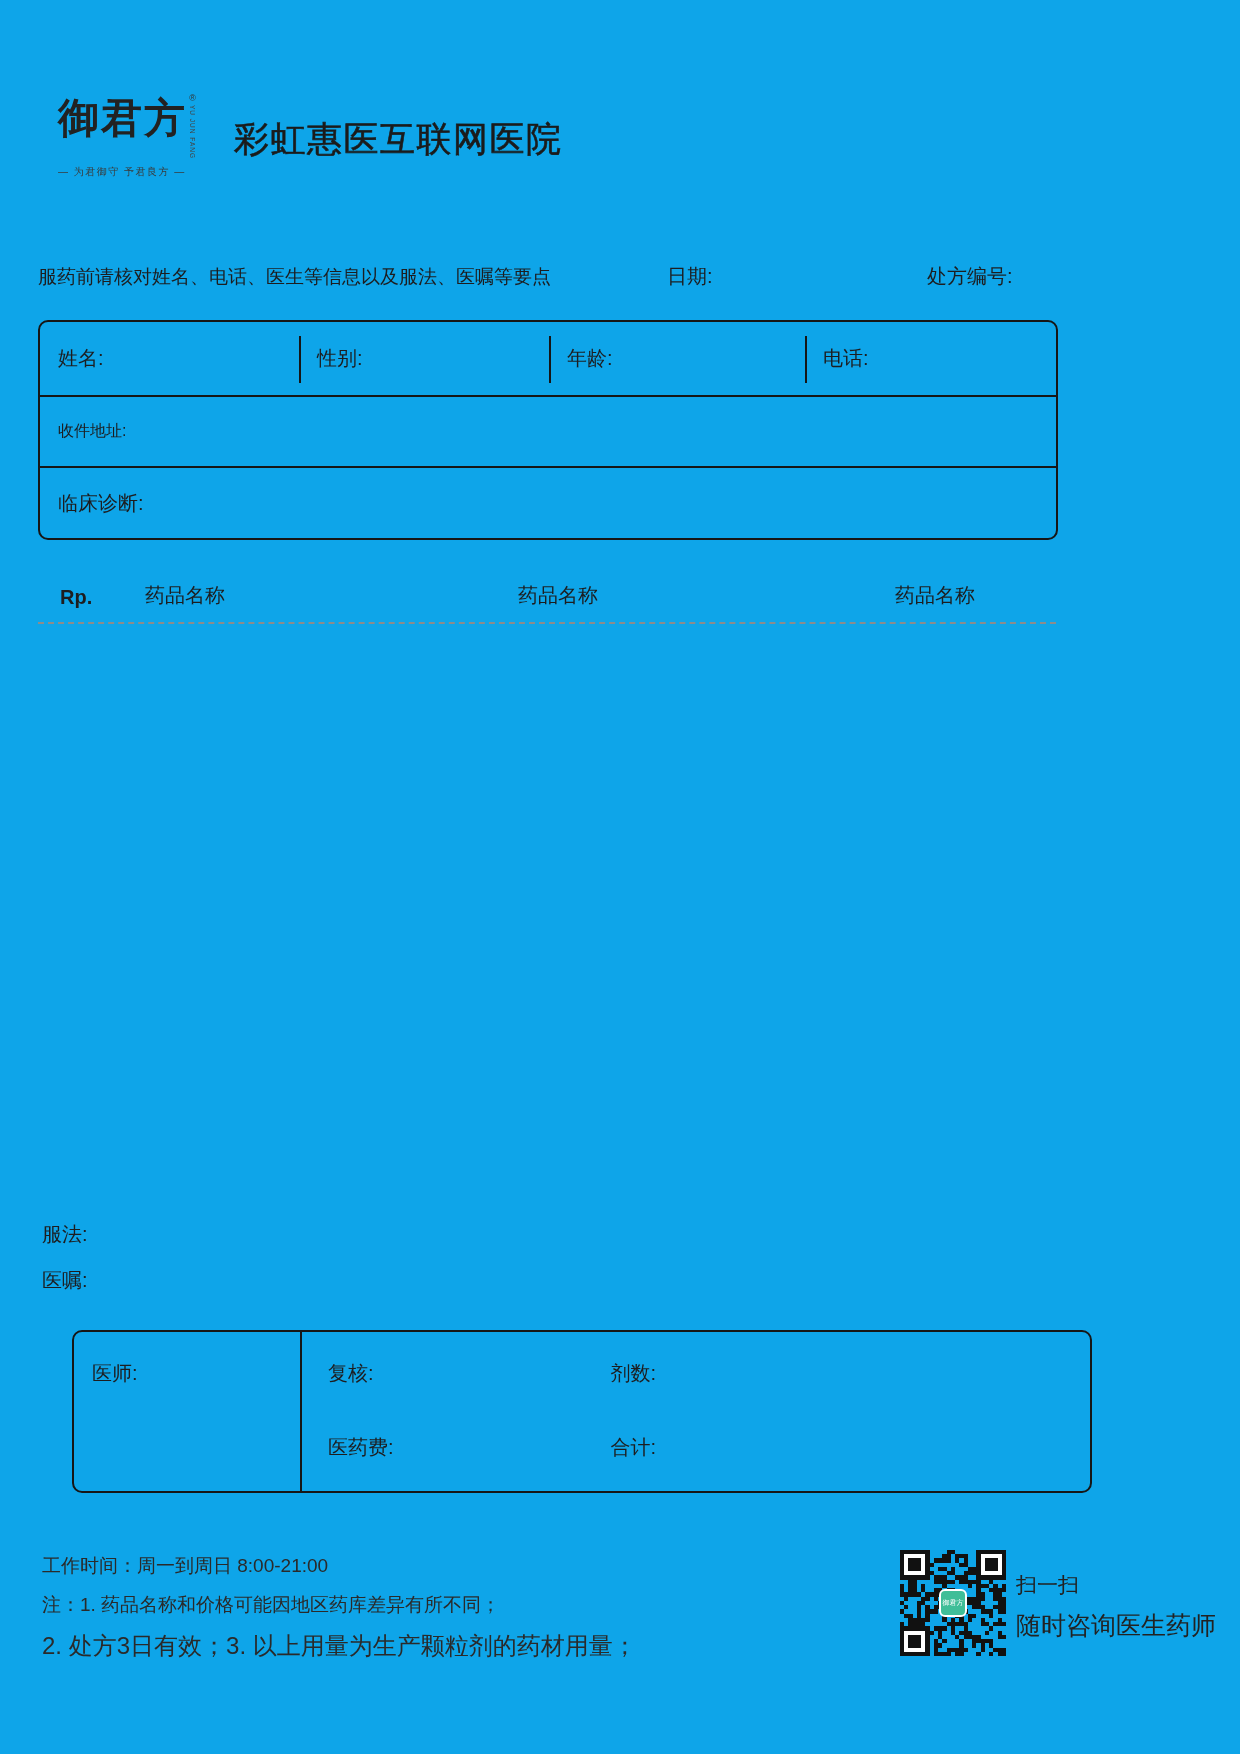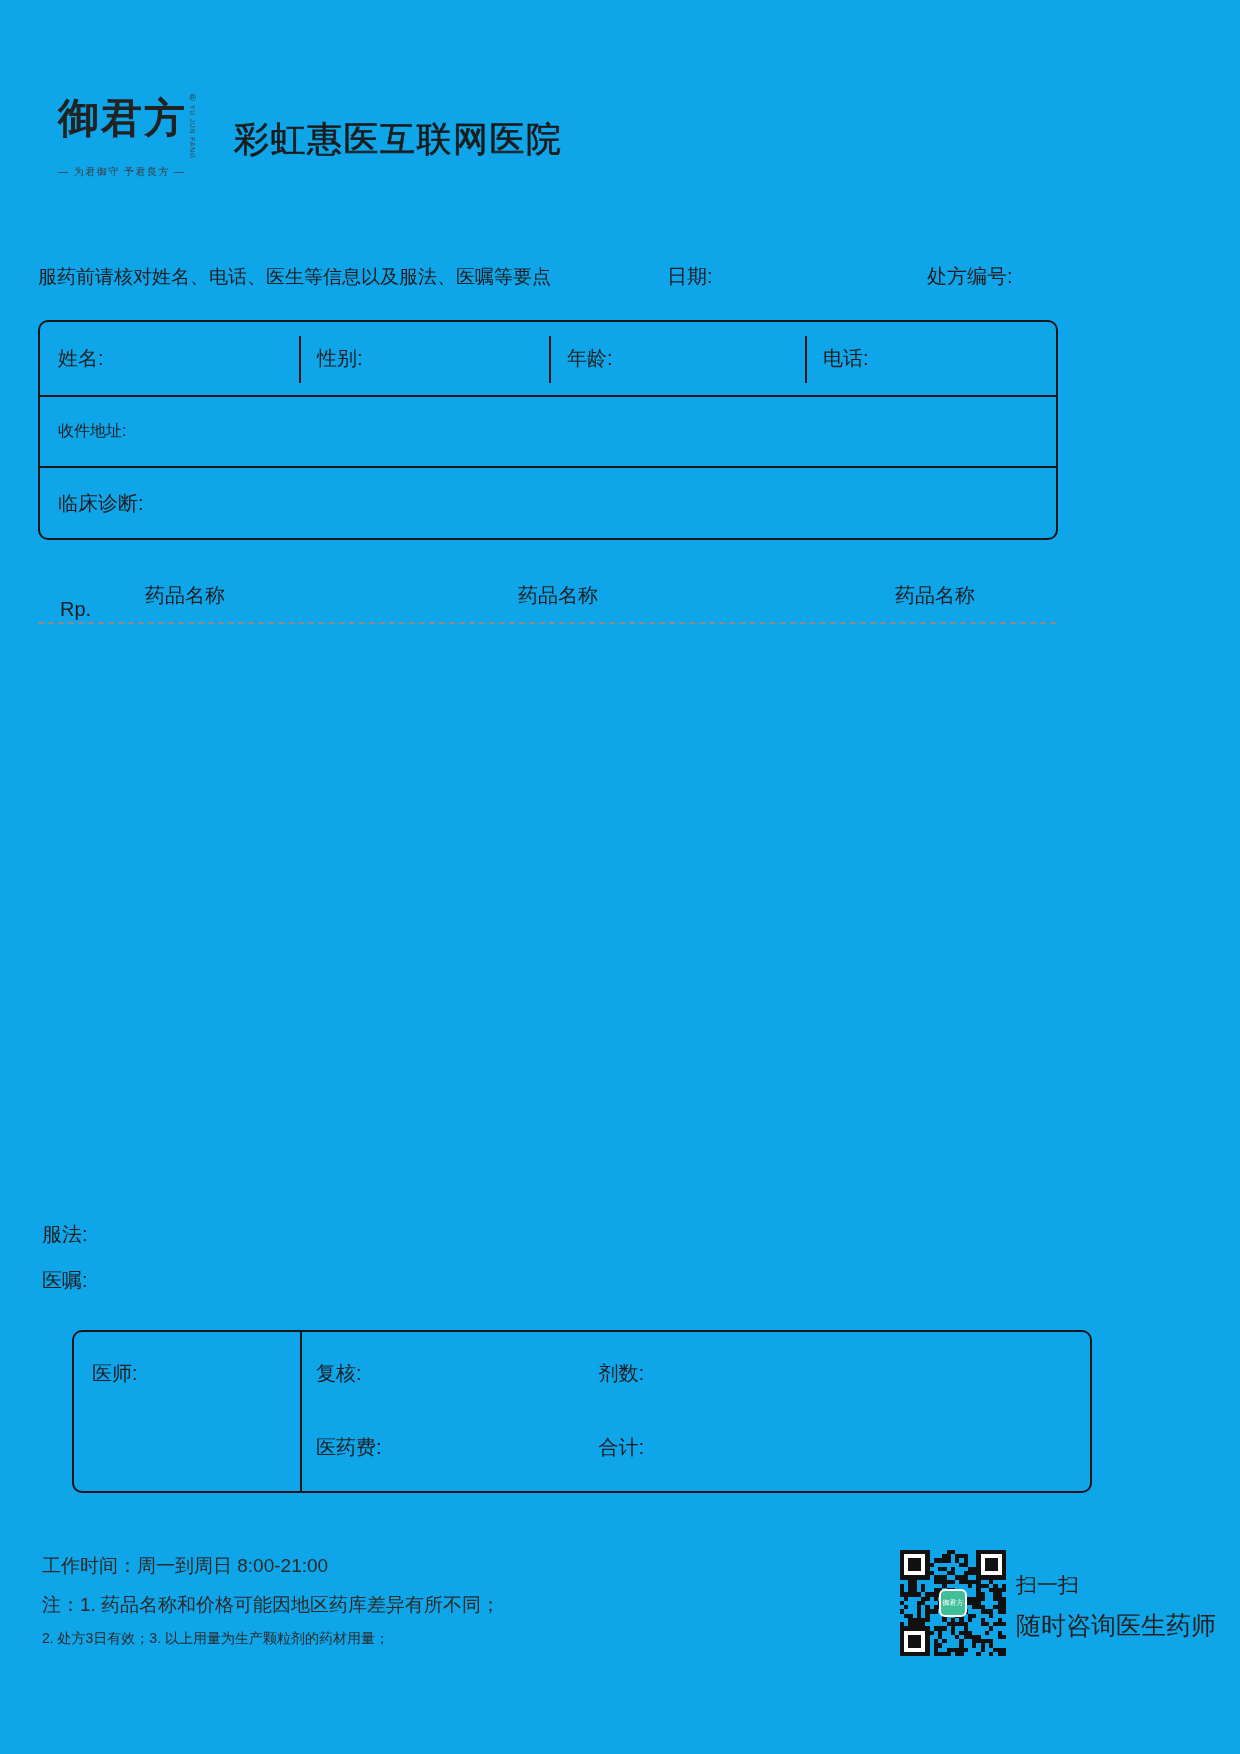--- a/index.html
+++ b/index.html
@@ -28,41 +28,41 @@
   .pb-cell.c1{width:25.5%;}
   .pb-cell.c2{width:24.6%;}
   .pb-cell.c3{width:25.2%;}
   .pb-cell.c4{width:24.7%;}
   .pb-cell.divided::before{content:"";position:absolute;left:0;top:14px;bottom:12px;width:2px;background:#161616;}
   .pb-row2{height:71px;display:flex;align-items:center;padding-left:18px;font-size:16px;border-bottom:2px solid #161616;box-sizing:border-box;}
   .pb-row3{flex:1;display:flex;align-items:center;padding-left:18px;font-size:20px;}
 
   
   .rp-row{position:absolute;left:0;top:582px;width:1240px;height:26px;font-size:20px;}
-  .rp-label{position:absolute;left:60px;top:16px;}
+  .rp-label{position:absolute;left:60px;top:4px;font-weight:bold;}
   .drug-col-1{position:absolute;left:145px;top:0;}
   .drug-col-2{position:absolute;left:518px;top:0;}
   .drug-col-3{position:absolute;left:895px;top:0;}
   .dashed-rule{position:absolute;left:38px;top:622px;width:1018px;border-top:2px dashed #8c8c8c;}
 
   
   .usage-label{position:absolute;left:42px;top:1221px;font-size:20px;}
   .advice-label{position:absolute;left:42px;top:1267px;font-size:20px;}
 
   
   .sign-box{position:absolute;left:38px;top:1330px;width:1016px;height:159px;border:2px solid #161616;border-radius:10px;display:flex;margin-left:34px;}
   .sb-left{width:228px;border-right:2px solid #161616;box-sizing:border-box;padding:28px 0 0 18px;font-size:20px;}
-  .sb-right{flex:1;padding:28px 0 0 14px;font-size:20px;}
+  .sb-right{flex:1;padding:28px 0 0 26px;font-size:20px;}
   .sb-row{margin-bottom:47px;white-space:nowrap;}
   .sb-key{display:inline-block;width:277px;}
 
   
   .hours-line{position:absolute;left:42px;top:1553px;font-size:19px;color:#2a2a2a;}
   .note-line1{position:absolute;left:42px;top:1592px;font-size:19px;color:#2a2a2a;}
-  .note-line2{position:absolute;left:42px;top:1630px;font-size:14px;color:#2a2a2a;}
+  .note-line2{position:absolute;left:42px;top:1630px;font-size:24px;color:#2a2a2a;}
 
   .qr-wrap{position:absolute;left:900px;top:1550px;width:106px;height:106px;}
   .qr-wrap svg{display:block;width:106px;height:106px;}
   .qr-center{position:absolute;left:50%;top:50%;transform:translate(-50%,-50%);width:28px;height:28px;border-radius:6px;display:flex;align-items:center;justify-content:center;font-size:7px;color:#fff;border:2px solid #fff;box-sizing:border-box;}
   .qr-scan-title{position:absolute;left:1016px;top:1571px;font-size:21px;color:#222;}
   .qr-scan-sub{position:absolute;left:1016px;top:1609px;font-size:25px;color:#222;}
 </style>
 </head>
 <body>
 

